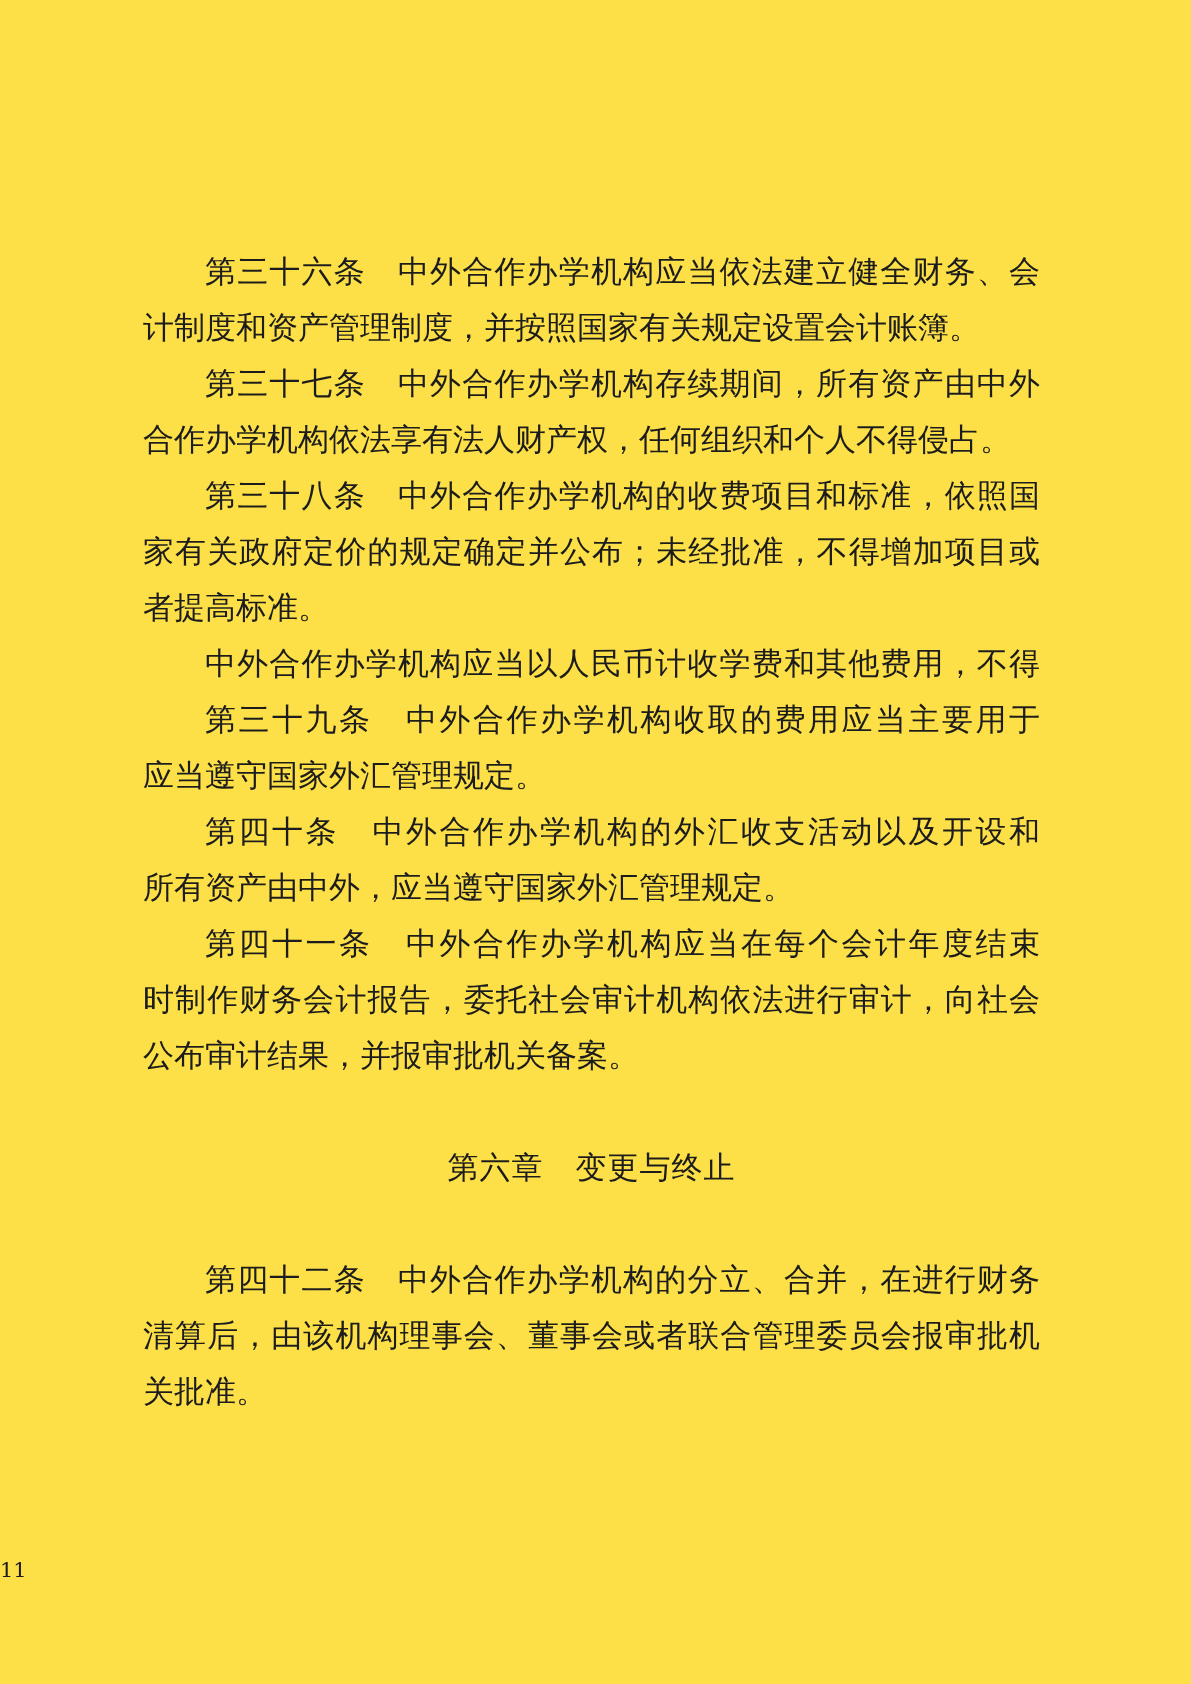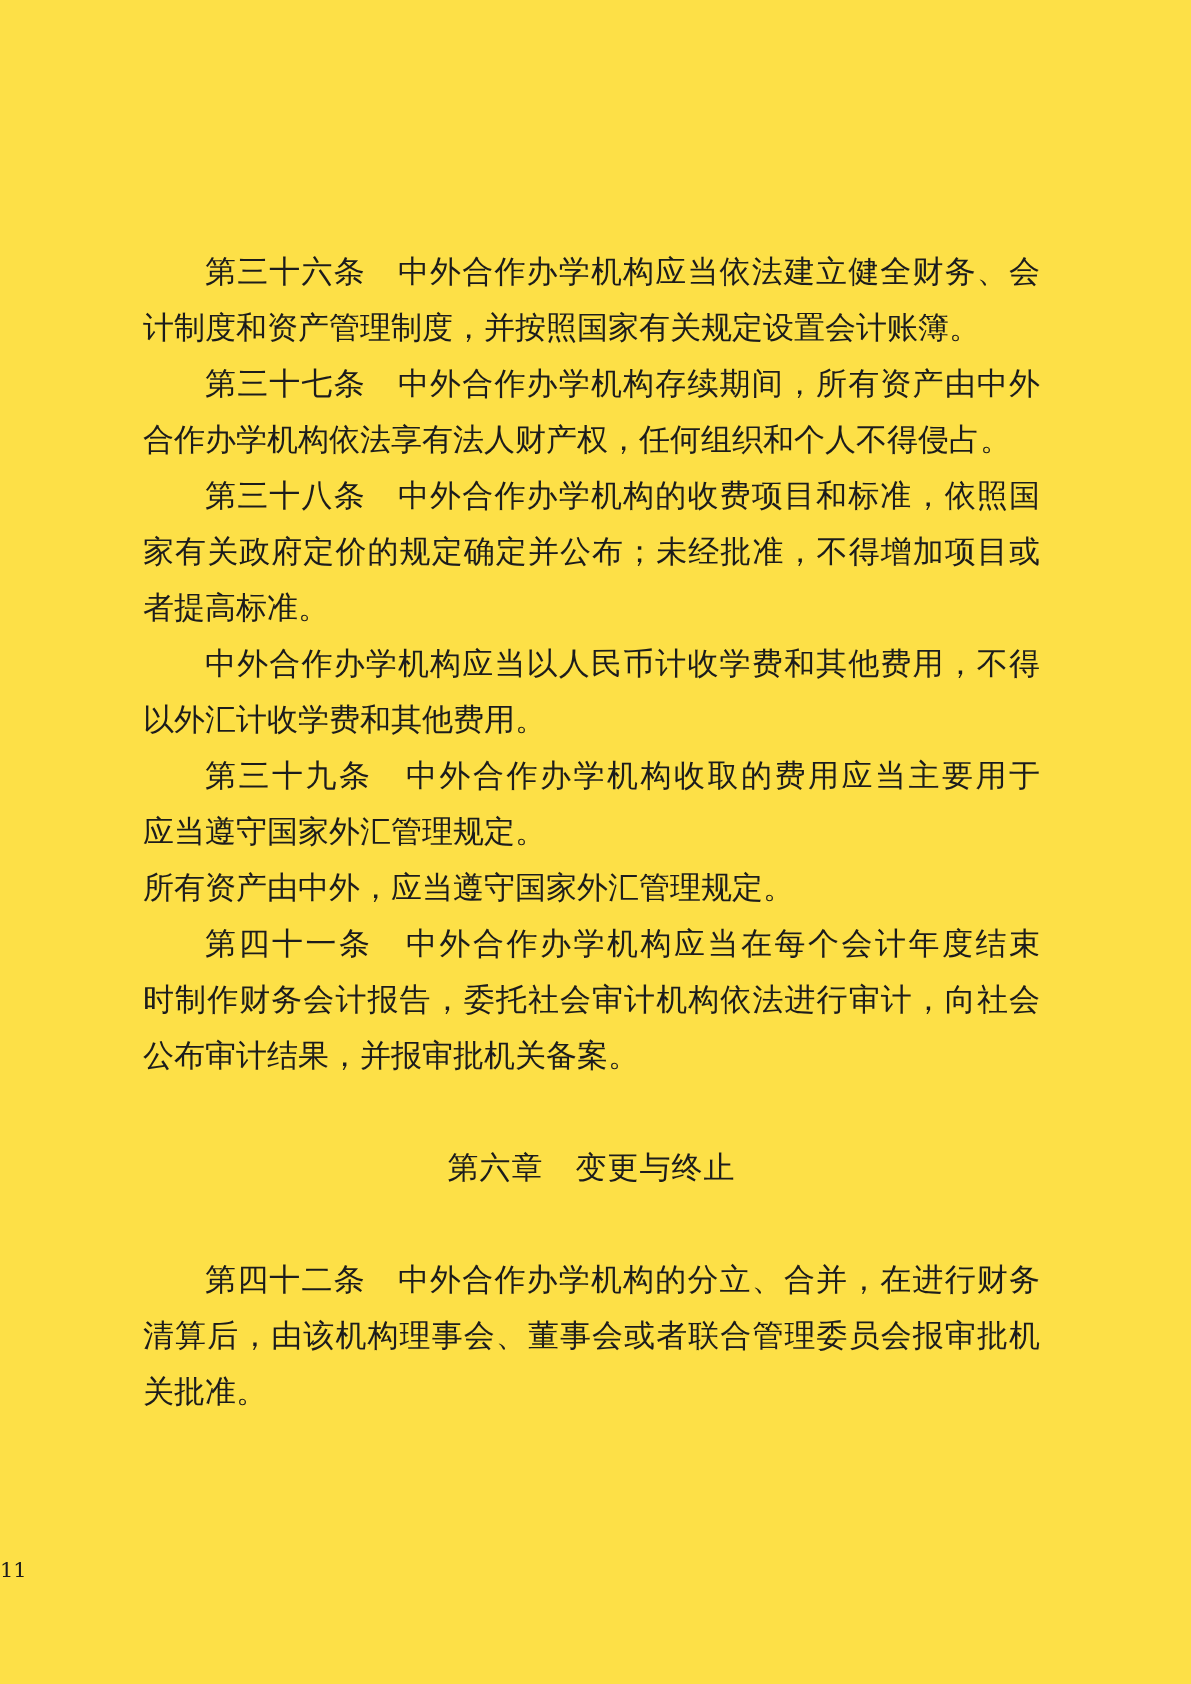--- a/index.html
+++ b/index.html
@@ -67,23 +67,23 @@
 <div class="page">
   <div class="body-text">
     <div class="line indent fill">第三十六条　中外合作办学机构应当依法建立健全财务、会</div>
     <div class="line">计制度和资产管理制度，并按照国家有关规定设置会计账簿。</div>
     <div class="line indent fill">第三十七条　中外合作办学机构存续期间，所有资产由中外</div>
     <div class="line">合作办学机构依法享有法人财产权，任何组织和个人不得侵占。</div>
     <div class="line indent fill">第三十八条　中外合作办学机构的收费项目和标准，依照国</div>
     <div class="line fill">家有关政府定价的规定确定并公布；未经批准，不得增加项目或</div>
     <div class="line">者提高标准。</div>
     <div class="line indent fill">中外合作办学机构应当以人民币计收学费和其他费用，不得</div>
-    <div class="line">以外汇计收学费和其他费用。</div>
     <div class="line indent fill">第三十九条　中外合作办学机构收取的费用应当主要用于</div>
     <div class="line">应当遵守国家外汇管理规定。</div>
+    <div class="line indent fill">第四十条　中外合作办学机构的外汇收支活动以及开设和</div>
     <div class="line">所有资产由中外，应当遵守国家外汇管理规定。</div>
     <div class="line indent fill">第四十一条　中外合作办学机构应当在每个会计年度结束</div>
     <div class="line fill">时制作财务会计报告，委托社会审计机构依法进行审计，向社会</div>
     <div class="line">公布审计结果，并报审批机关备案。</div>
     <div class="line spacer"></div>
     <div class="line heading">第六章　变更与终止</div>
     <div class="line spacer"></div>
     <div class="line indent fill">第四十二条　中外合作办学机构的分立、合并，在进行财务</div>
     <div class="line fill">清算后，由该机构理事会、董事会或者联合管理委员会报审批机</div>
     <div class="line">关批准。</div>

